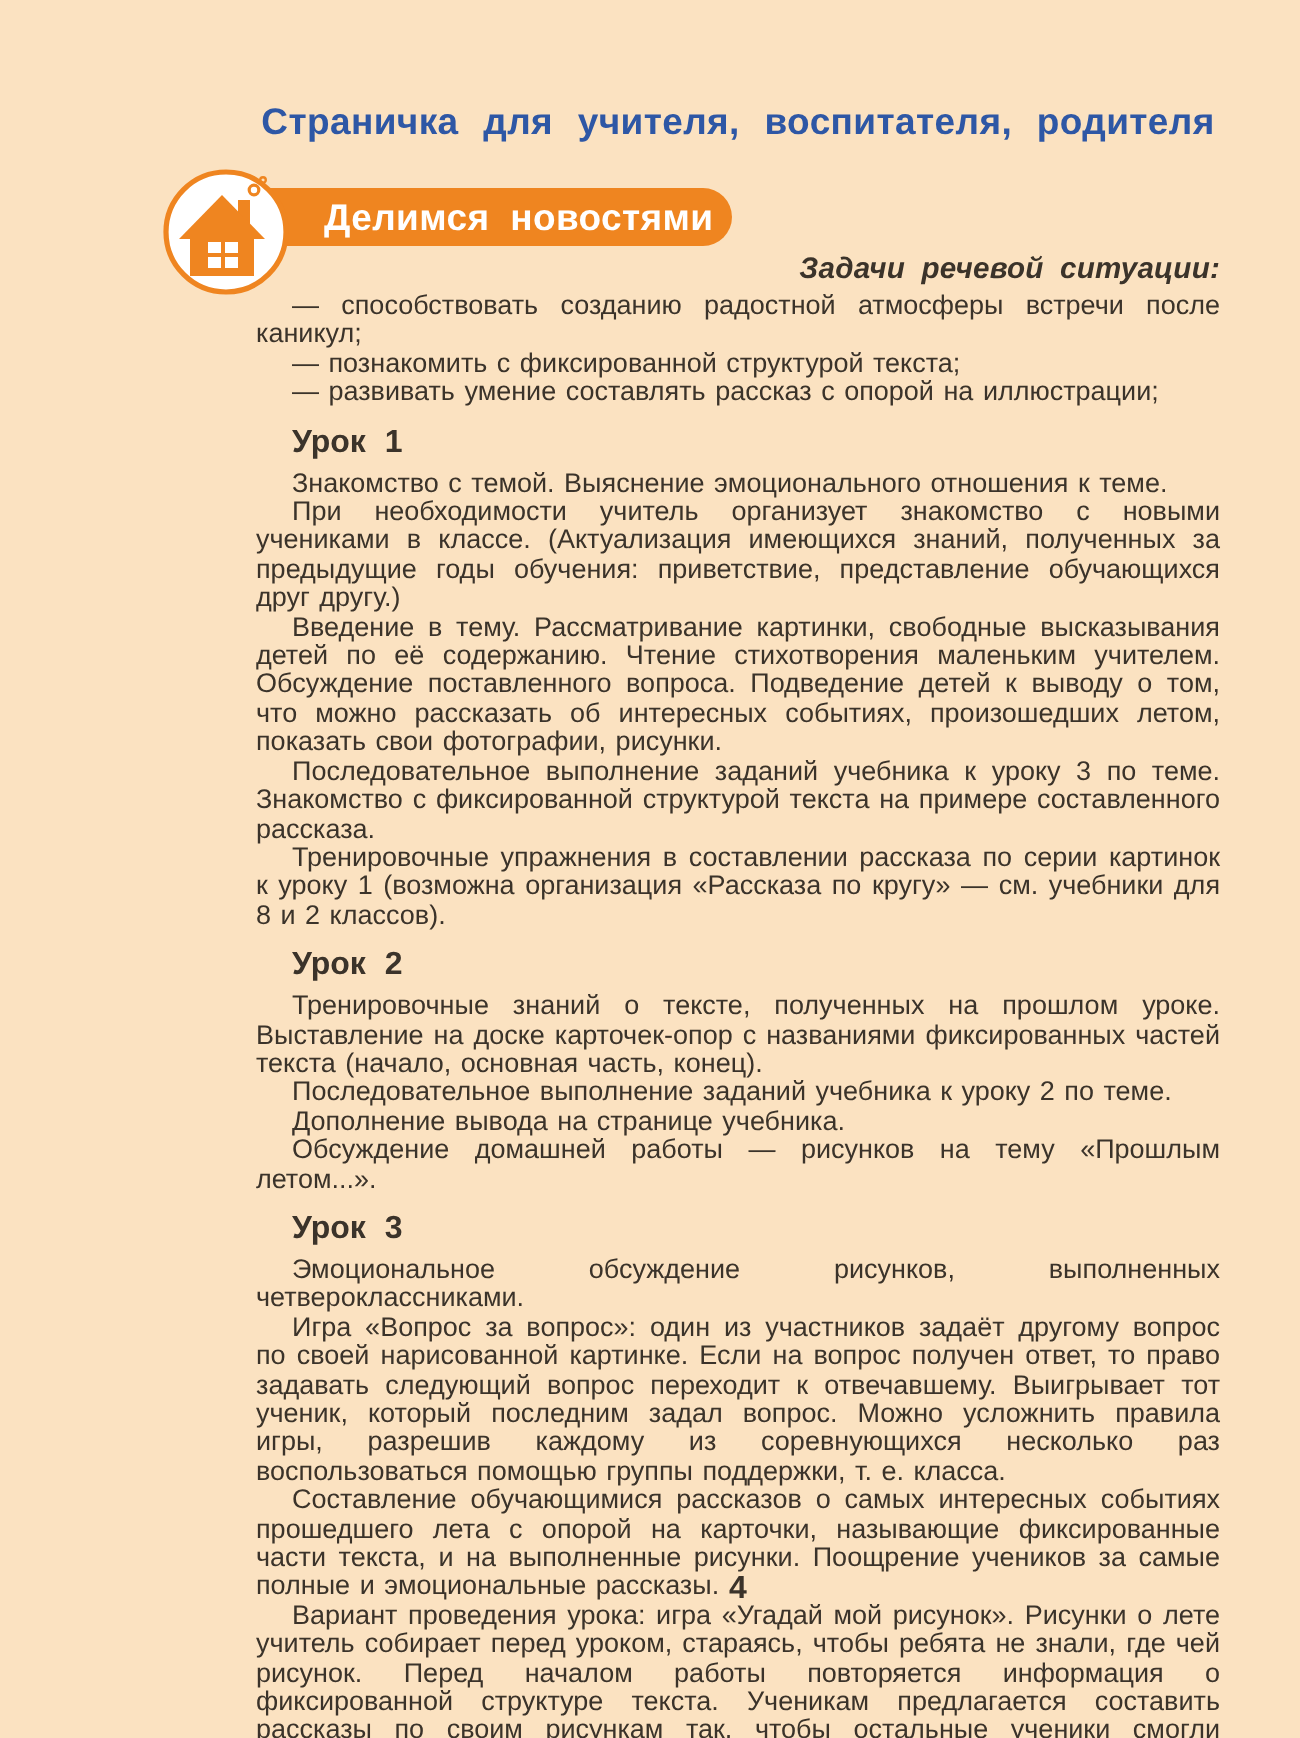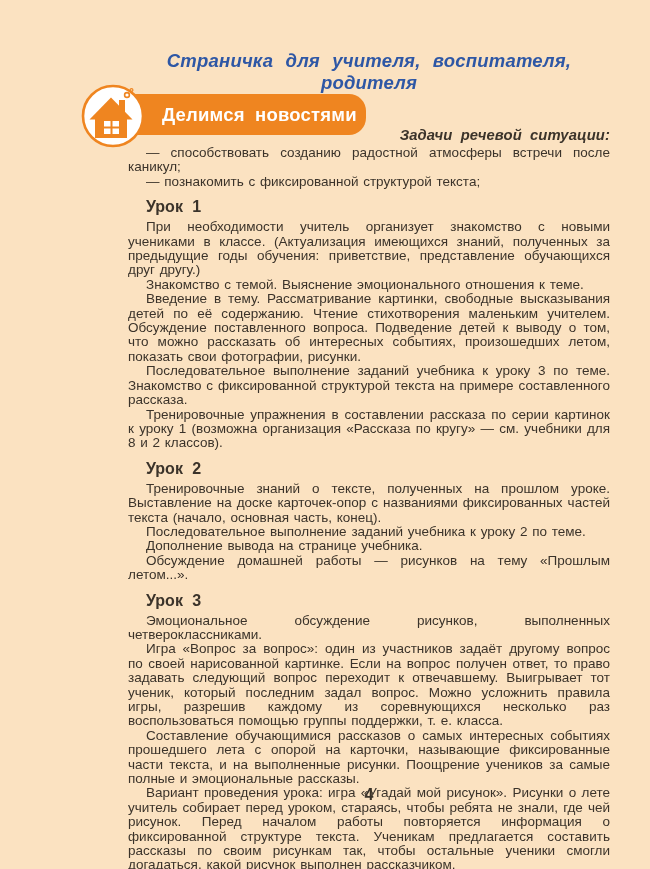--- a/index.html
+++ b/index.html
@@ -12,25 +12,25 @@
   html,body{margin:0;padding:0;}
   body{
     width:650px;height:869px;position:relative;overflow:hidden;
     background:var(--bg);
     font-family:"Liberation Sans","DejaVu Sans",sans-serif;
     color:var(--ink);
   }
   .page-title{
     position:absolute;top:50px;left:118px;width:502px;margin:0;
     text-align:center;
-    font-size:18.5px;font-weight:bold;font-style:italic;
+    font-size:18.5px;font-weight:bold;
     color:var(--blue);word-spacing:7px;letter-spacing:.2px;
   }
   .badge-pill{
-    position:absolute;left:118px;top:94px;height:41px;width:248px;
+    position:absolute;left:118px;top:94px;height:29px;width:248px;
     background:var(--accent);border-radius:17px;
     display:flex;align-items:center;
     padding-left:44px;
   }
   .badge-pill span{
     color:#fff;font-weight:bold;font-size:18.5px;word-spacing:5px;letter-spacing:.2px;
     white-space:nowrap;
   }
   .badge-circle{
     position:absolute;left:81px;top:84px;width:64px;height:64px;z-index:2;
@@ -83,26 +83,27 @@
     <line x1="30.5" y1="37" x2="30.5" y2="50" stroke="#ef8520" stroke-width="2"></line>
     <line x1="23" y1="43.5" x2="38" y2="43.5" stroke="#ef8520" stroke-width="2"></line>
   </svg>
 </div>
 
 <div class="content">
   <h2 class="tasks-heading">Задачи речевой ситуации:</h2>
   <div id="tasks">
       <p class="para">— способствовать созданию радостной атмосферы встречи после каникул;</p>
       <p class="para">— познакомить с фиксированной структурой текста;</p>
+      <p class="para">— развивать умение составлять рассказ с опорой на иллюстрации;</p>
     </div>
   <div id="lessons">
       <section>
         <h3 class="lesson-heading">Урок 1</h3>
+        <p class="para">Знакомство с темой. Выяснение эмоционального отношения к теме.</p>
         <p class="para">При необходимости учитель организует знакомство с новыми учениками в классе. (Актуализация имеющихся знаний, полученных за предыдущие годы обучения: приветствие, представление обучающихся друг другу.)</p>
-        <p class="para">Знакомство с темой. Выяснение эмоционального отношения к теме.</p>
         <p class="para">Введение в тему. Рассматривание картинки, свободные высказывания детей по её содержанию. Чтение стихотворения маленьким учителем. Обсуждение поставленного вопроса. Подведение детей к выводу о том, что можно рассказать об интересных событиях, произошедших летом, показать свои фотографии, рисунки.</p>
         <p class="para">Последовательное выполнение заданий учебника к уроку 3 по теме. Знакомство с фиксированной структурой текста на примере составленного рассказа.</p>
         <p class="para">Тренировочные упражнения в составлении рассказа по серии картинок к уроку 1 (возможна организация «Рассказа по кругу» — см. учебники для 8 и 2 классов).</p>
       </section>
       <section>
         <h3 class="lesson-heading">Урок 2</h3>
         <p class="para">Тренировочные знаний о тексте, полученных на прошлом уроке. Выставление на доске карточек-опор с названиями фиксированных частей текста (начало, основная часть, конец).</p>
         <p class="para">Последовательное выполнение заданий учебника к уроку 2 по теме.</p>
         <p class="para">Дополнение вывода на странице учебника.</p>
         <p class="para">Обсуждение домашней работы — рисунков на тему «Прошлым летом...».</p>

